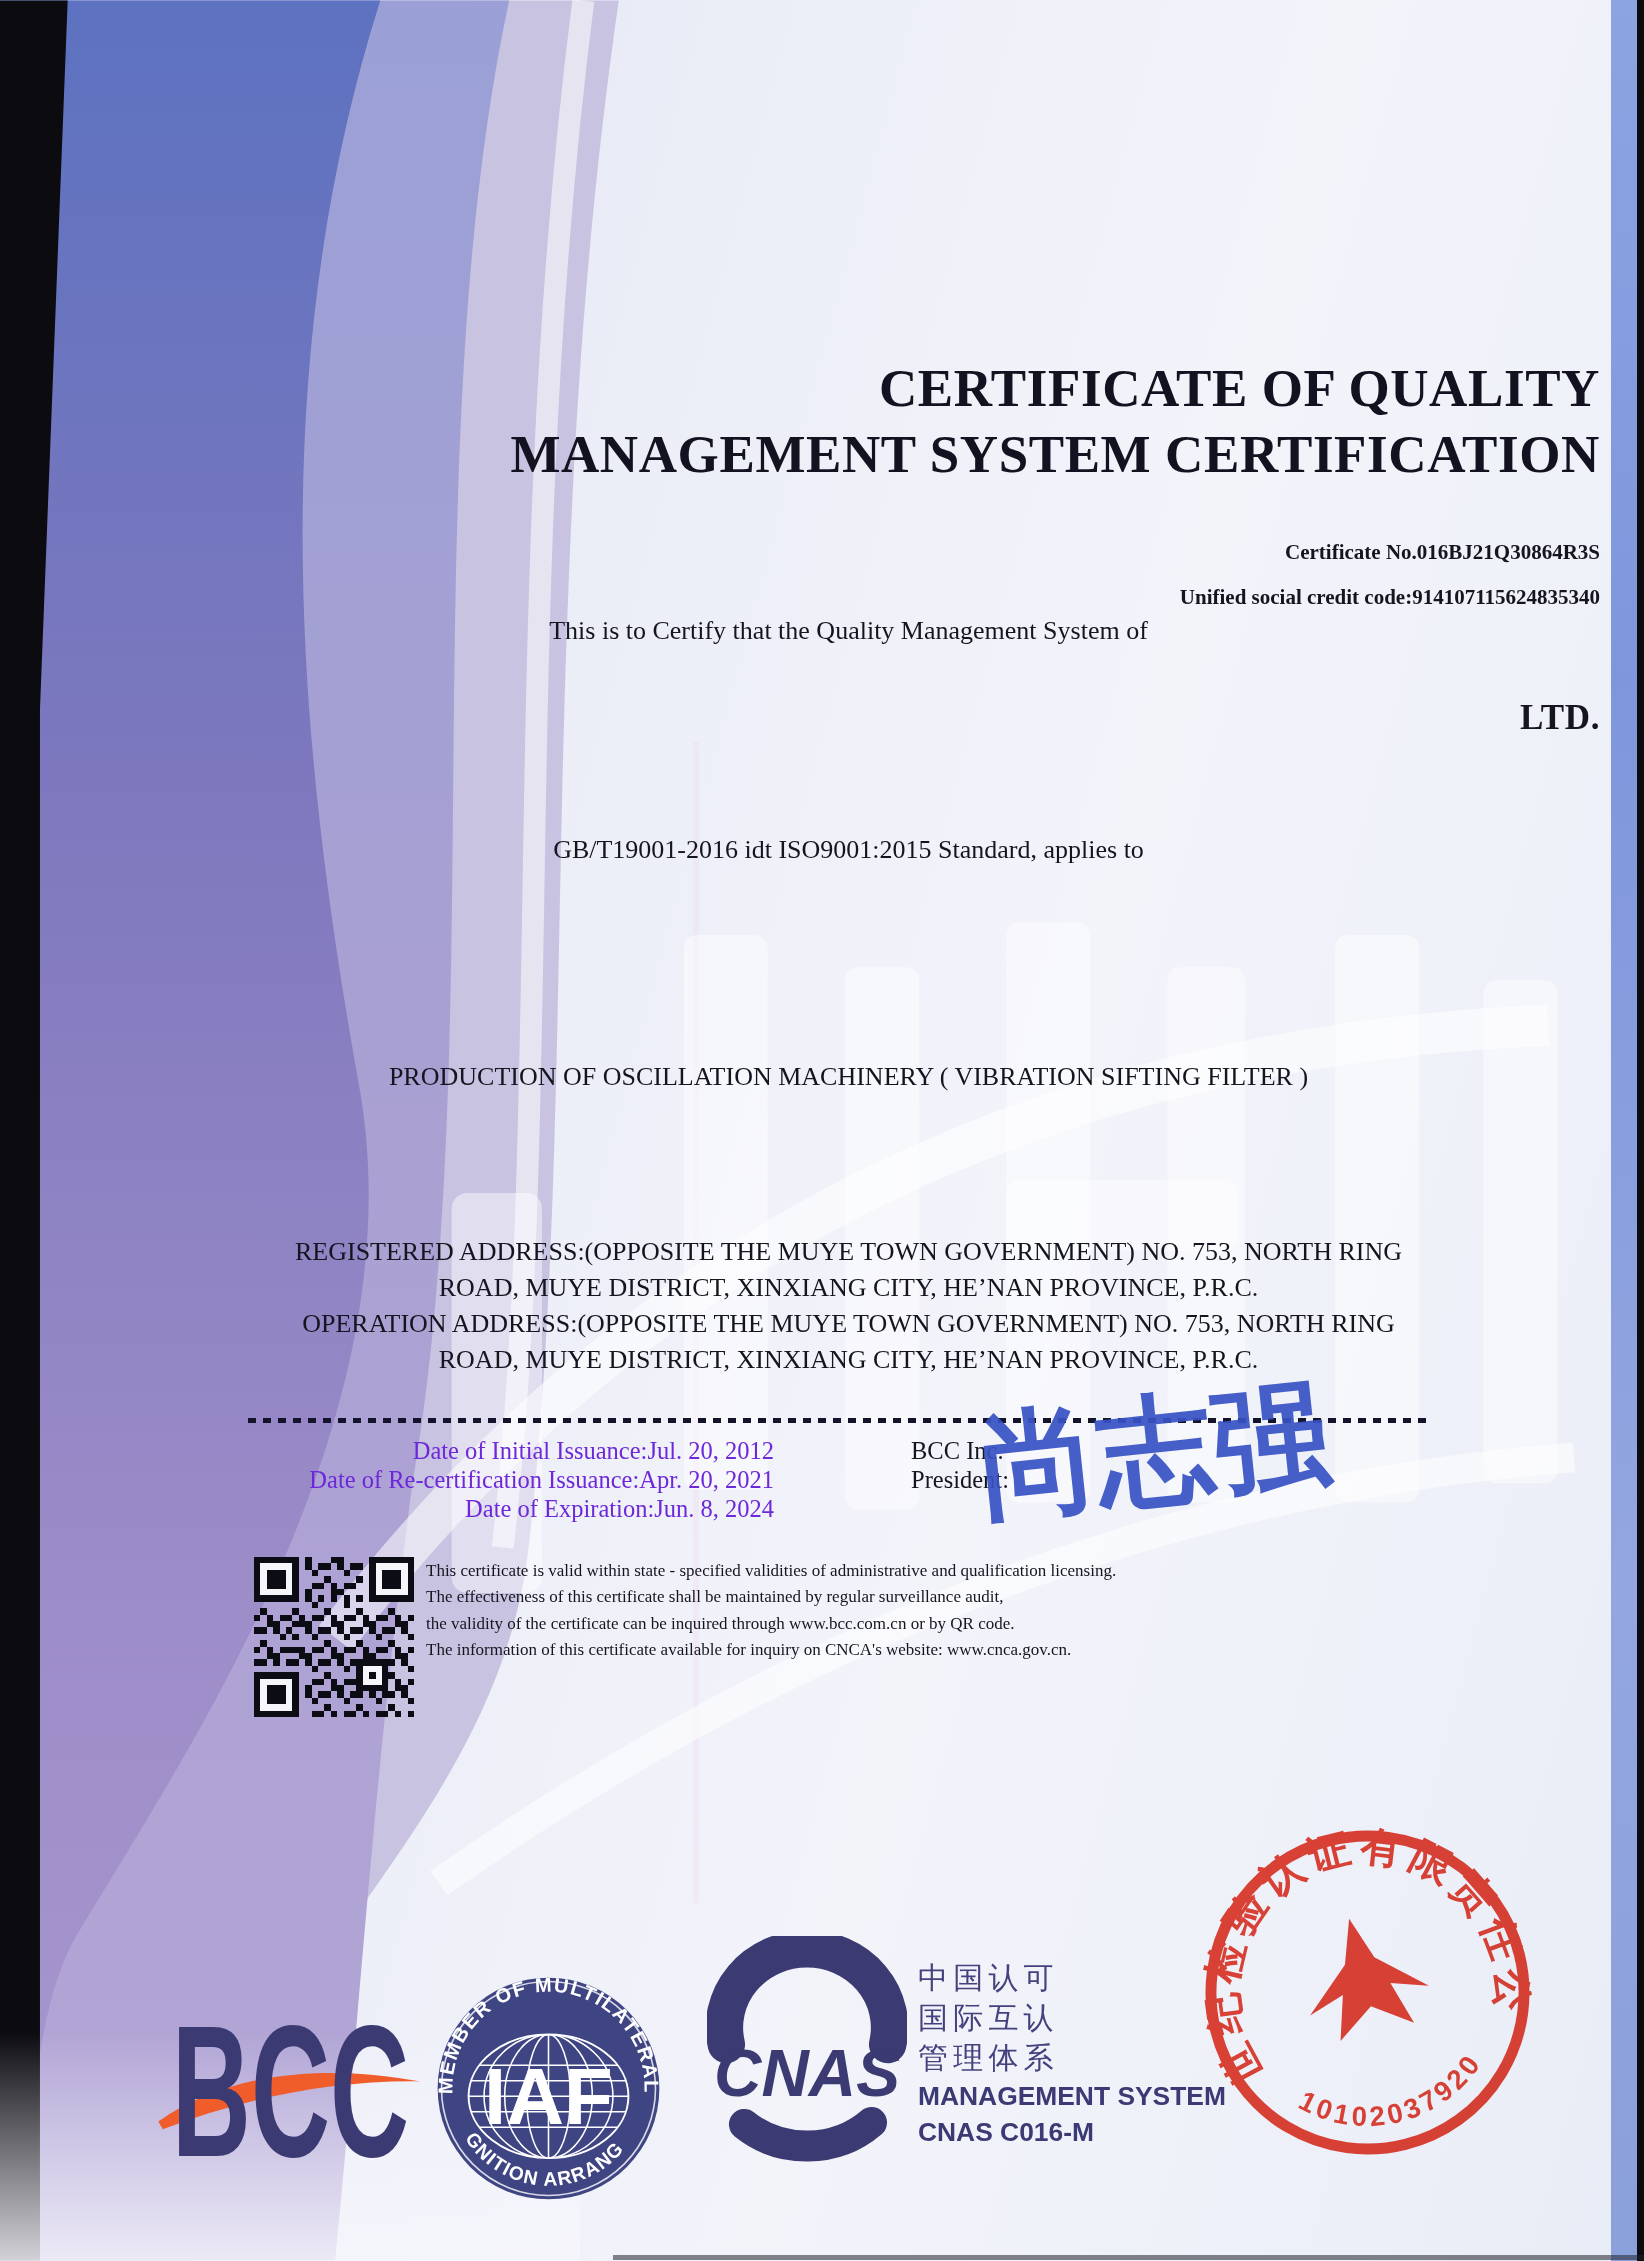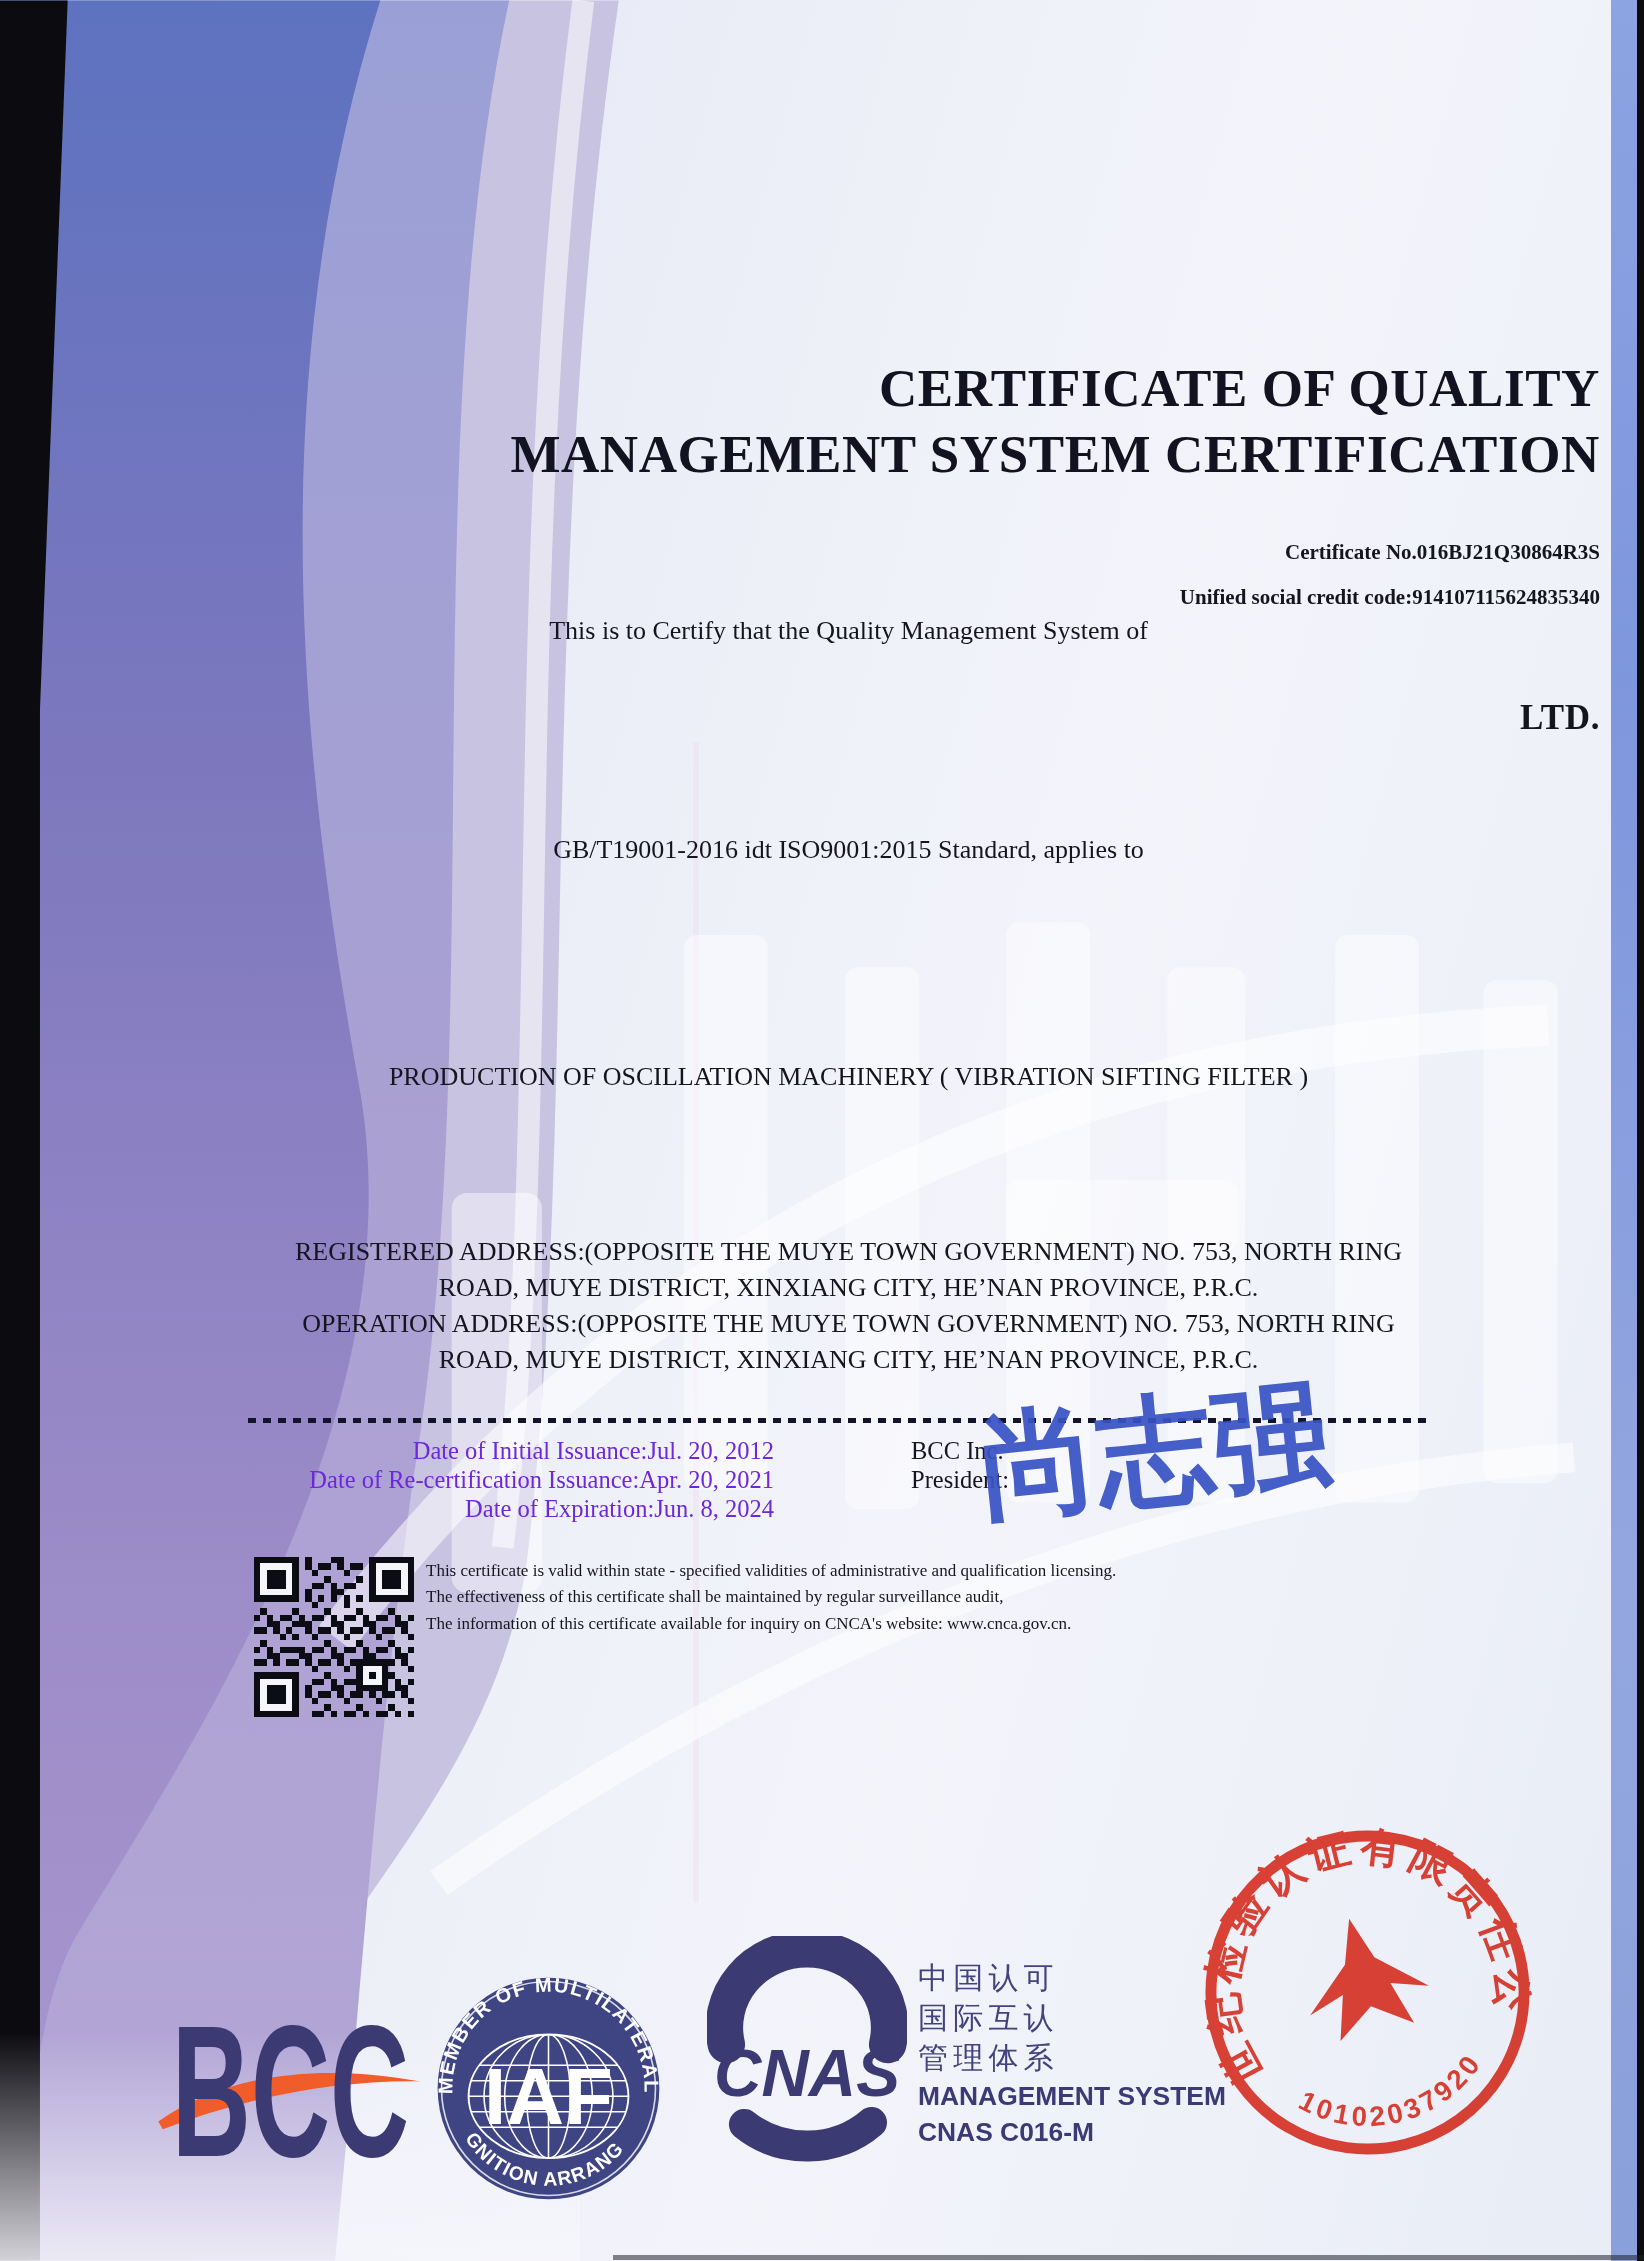--- a/index.html
+++ b/index.html
@@ -309,20 +309,21 @@
       <rect x="2" y="20" width="3" height="3" fill="#0c0c14"></rect>
       <rect x="16" y="16" width="5" height="5" fill="#0c0c14"></rect>
       <rect x="17" y="17" width="3" height="3" fill="#f5f5fa"></rect>
       <rect x="18" y="18" width="1" height="1" fill="#0c0c14"></rect>
     </svg>
 </div>
 
 <div class="abs fine">
   <div class="nw">This certificate is valid within state - specified validities of administrative and qualification licensing.</div>
   <div class="nw">The effectiveness of this certificate shall be maintained by regular surveillance audit,</div>
+  <div class="nw">the validity of the certificate can be inquired through www.bcc.com.cn or by QR code.</div>
   <div class="nw">The information of this certificate available for inquiry on CNCA's website: www.cnca.gov.cn.</div>
 </div>
 
 <svg class="abs ni" style="left:155px;top:1986px" width="271" height="187" viewBox="0 0 420 290">
   <path fill="#f15c2b" d="M5,210 C120,130 270,122 412,148 C272,146 135,175 12,222 Z"></path>
   <text x="210" y="263" text-anchor="middle" font-size="292" font-weight="bold" fill="#3c3a72" textLength="368" lengthAdjust="spacingAndGlyphs">BCC</text>
 </svg>
 
 <svg class="abs ni" style="left:437px;top:1977px" width="223" height="223" viewBox="-173 -173 346 346">
   <circle r="172" fill="#3f4583"></circle>

